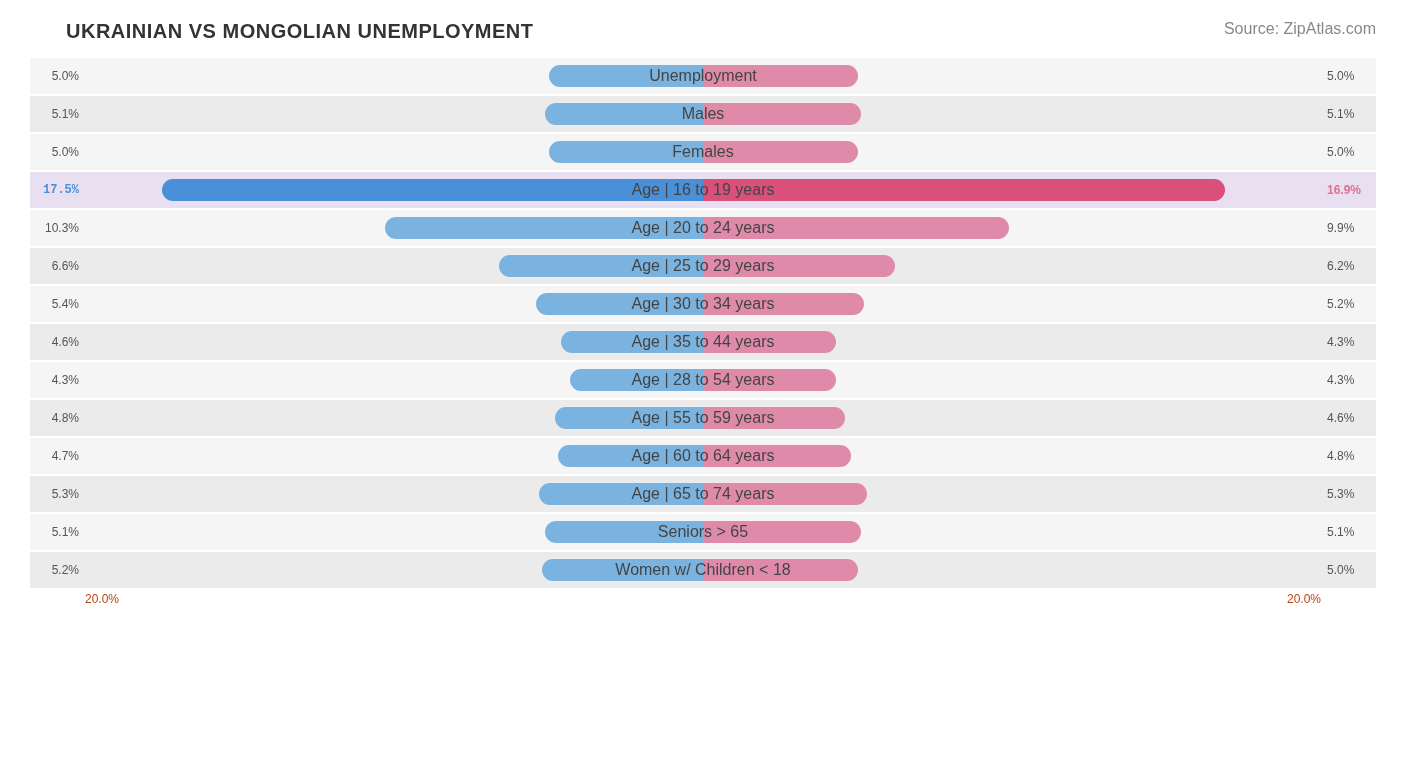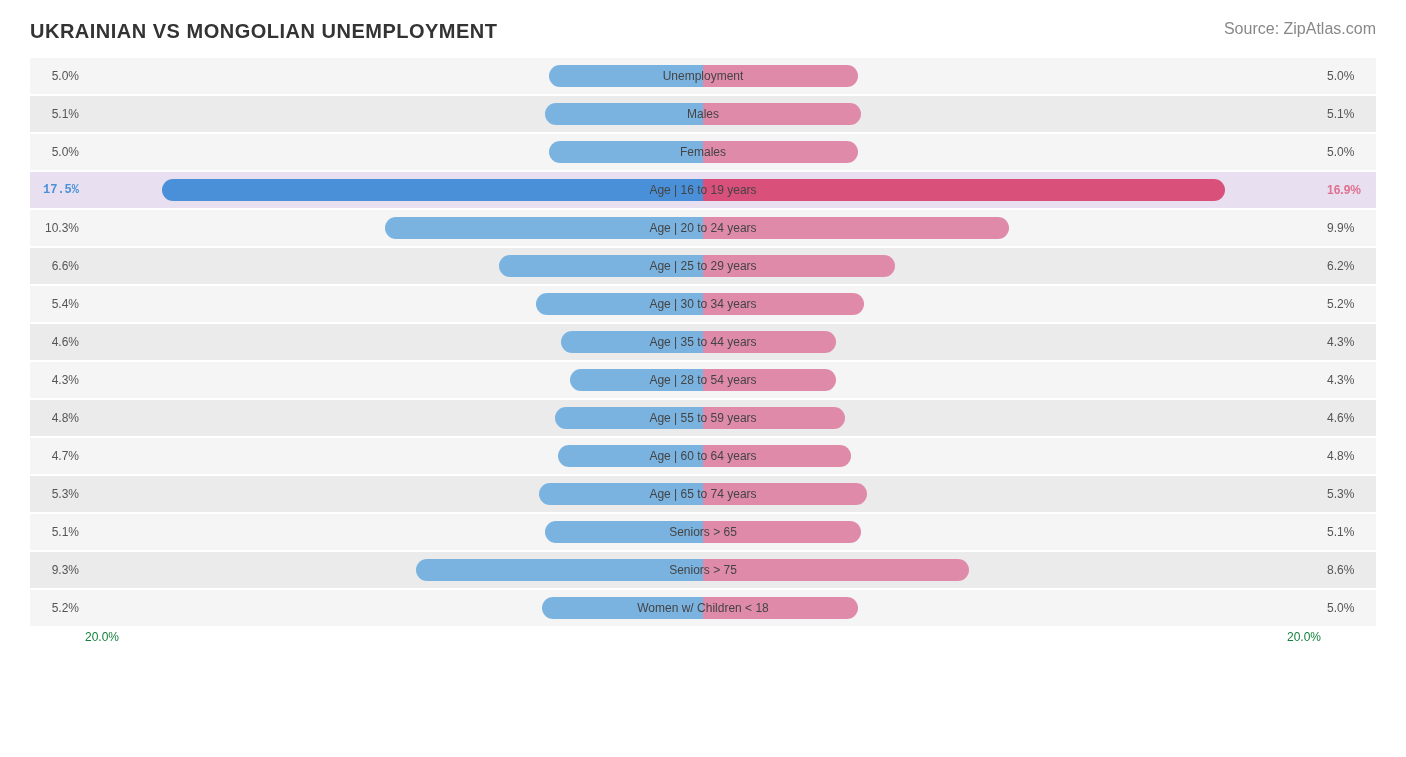--- a/index.html
+++ b/index.html
@@ -19,20 +19,21 @@
       justify-content: space-between;
       align-items: flex-start;
       margin-bottom: 15px;
     }
     .chart-title {
       font-size: 20px;
       font-weight: bold;
       color: #333;
       text-transform: uppercase;
       letter-spacing: 0.5px;
+      margin-left: 36px;
     }
     .chart-source {
       font-size: 16px;
       color: #888;
     }
     .chart-body {
       position: relative;
       width: 100%;
     }
     .row {
@@ -52,21 +53,21 @@
     .row.highlight {
       background: #e8e0f0;
     }
 
     
     .center-label {
       position: absolute;
       left: 50%;
       transform: translateX(-50%);
       z-index: 10;
-      font-size: 12px;
+      font-size: 16px;
       color: #444;
       white-space: nowrap;
       text-align: center;
       pointer-events: none;
     }
 
     
     .left-val {
       font-size: 12px;
       color: #555;
@@ -125,21 +126,21 @@
 
     
     .axis-bottom {
       display: flex;
       justify-content: space-between;
       padding: 0 55px;
       margin-top: 4px;
     }
     .axis-label {
       font-size: 12px;
-      color: #15803d;
+      color: #c2410c;
     }
   </style>
 </head>
 <body>
 
 <div class="chart-container">
   <div class="chart-header">
     <div class="chart-title">UKRAINIAN VS MONGOLIAN UNEMPLOYMENT</div>
     <div class="chart-source">Source: ZipAtlas.com</div>
   </div>
@@ -257,29 +258,20 @@
       <div class="row">
         <div class="left-val">5.1%</div>
         <div class="bars-wrapper">
           <div class="left-bar" style="width: 12.75%;"></div>
           <div class="right-bar" style="width: 12.75%;"></div>
           <div class="center-label">Seniors &gt; 65</div>
         </div>
         <div class="right-val">5.1%</div>
       </div>
       <div class="row">
-        <div class="left-val">9.3%</div>
-        <div class="bars-wrapper">
-          <div class="left-bar" style="width: 23.25%;"></div>
-          <div class="right-bar" style="width: 21.5%;"></div>
-          <div class="center-label">Seniors &gt; 75</div>
-        </div>
-        <div class="right-val">8.6%</div>
-      </div>
-      <div class="row">
         <div class="left-val">5.2%</div>
         <div class="bars-wrapper">
           <div class="left-bar" style="width: 13%;"></div>
           <div class="right-bar" style="width: 12.5%;"></div>
           <div class="center-label">Women w/ Children &lt; 18</div>
         </div>
         <div class="right-val">5.0%</div>
       </div>
     </div>
 

